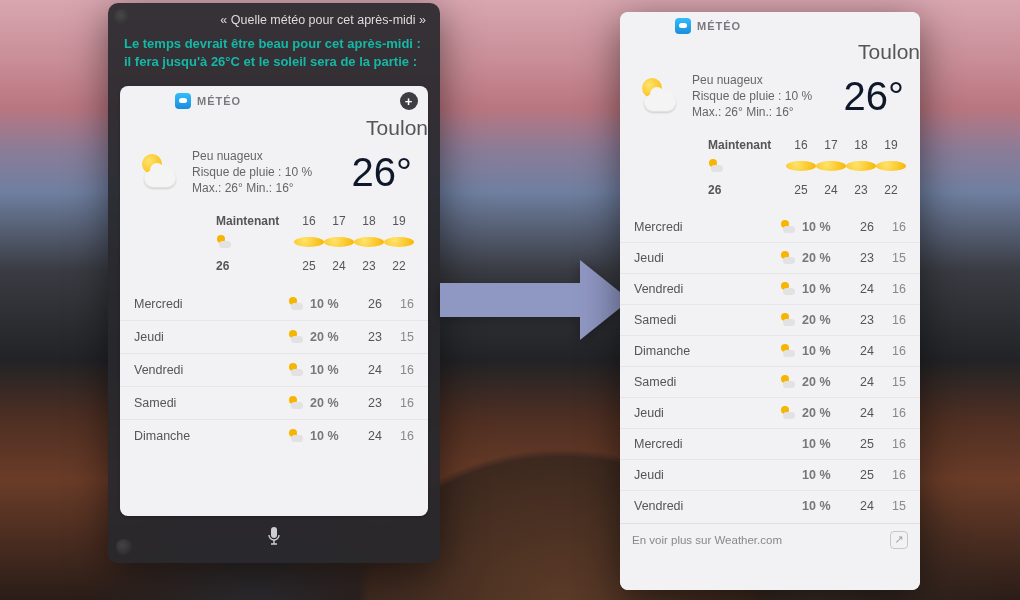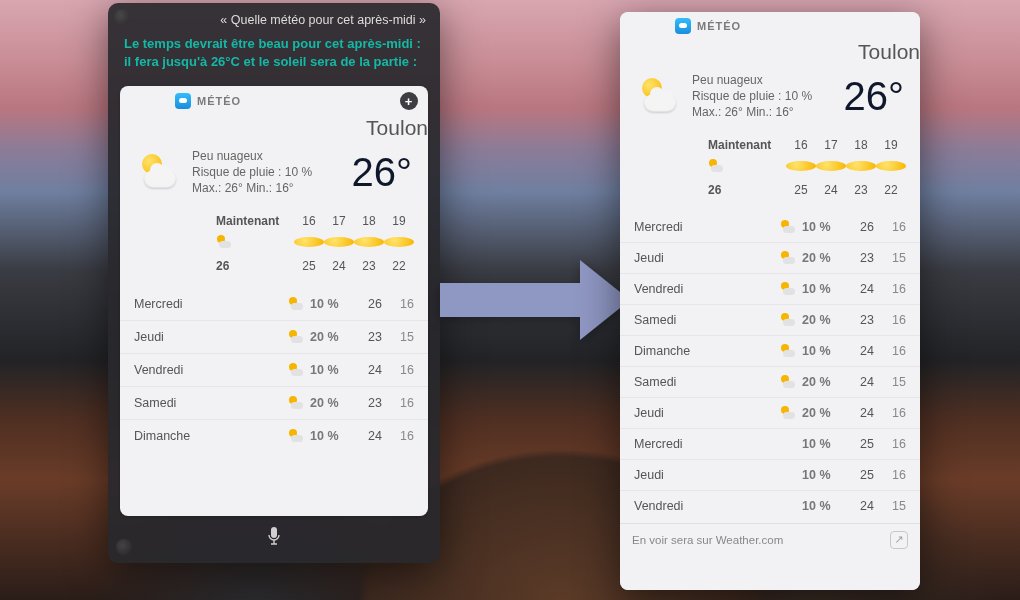--- a/index.html
+++ b/index.html
@@ -460,18 +460,18 @@
           <span class="dicon">
             <span class="mini-icon"><span class="mini-sun"></span></span>
           </span>
           <span class="rain">10 %</span>
           <span class="hi">24</span>
           <span class="lo">15</span>
         </div>
       </div>
 
     <div class="wc-footer">
-      <span>En voir sera sur Weather.com</span>
+      <span>En voir plus sur Weather.com</span>
       <span class="spacer"></span>
       <span class="foot-icon">↗</span>
     </div>
   </div>
 </div>
 
 </body></html>

